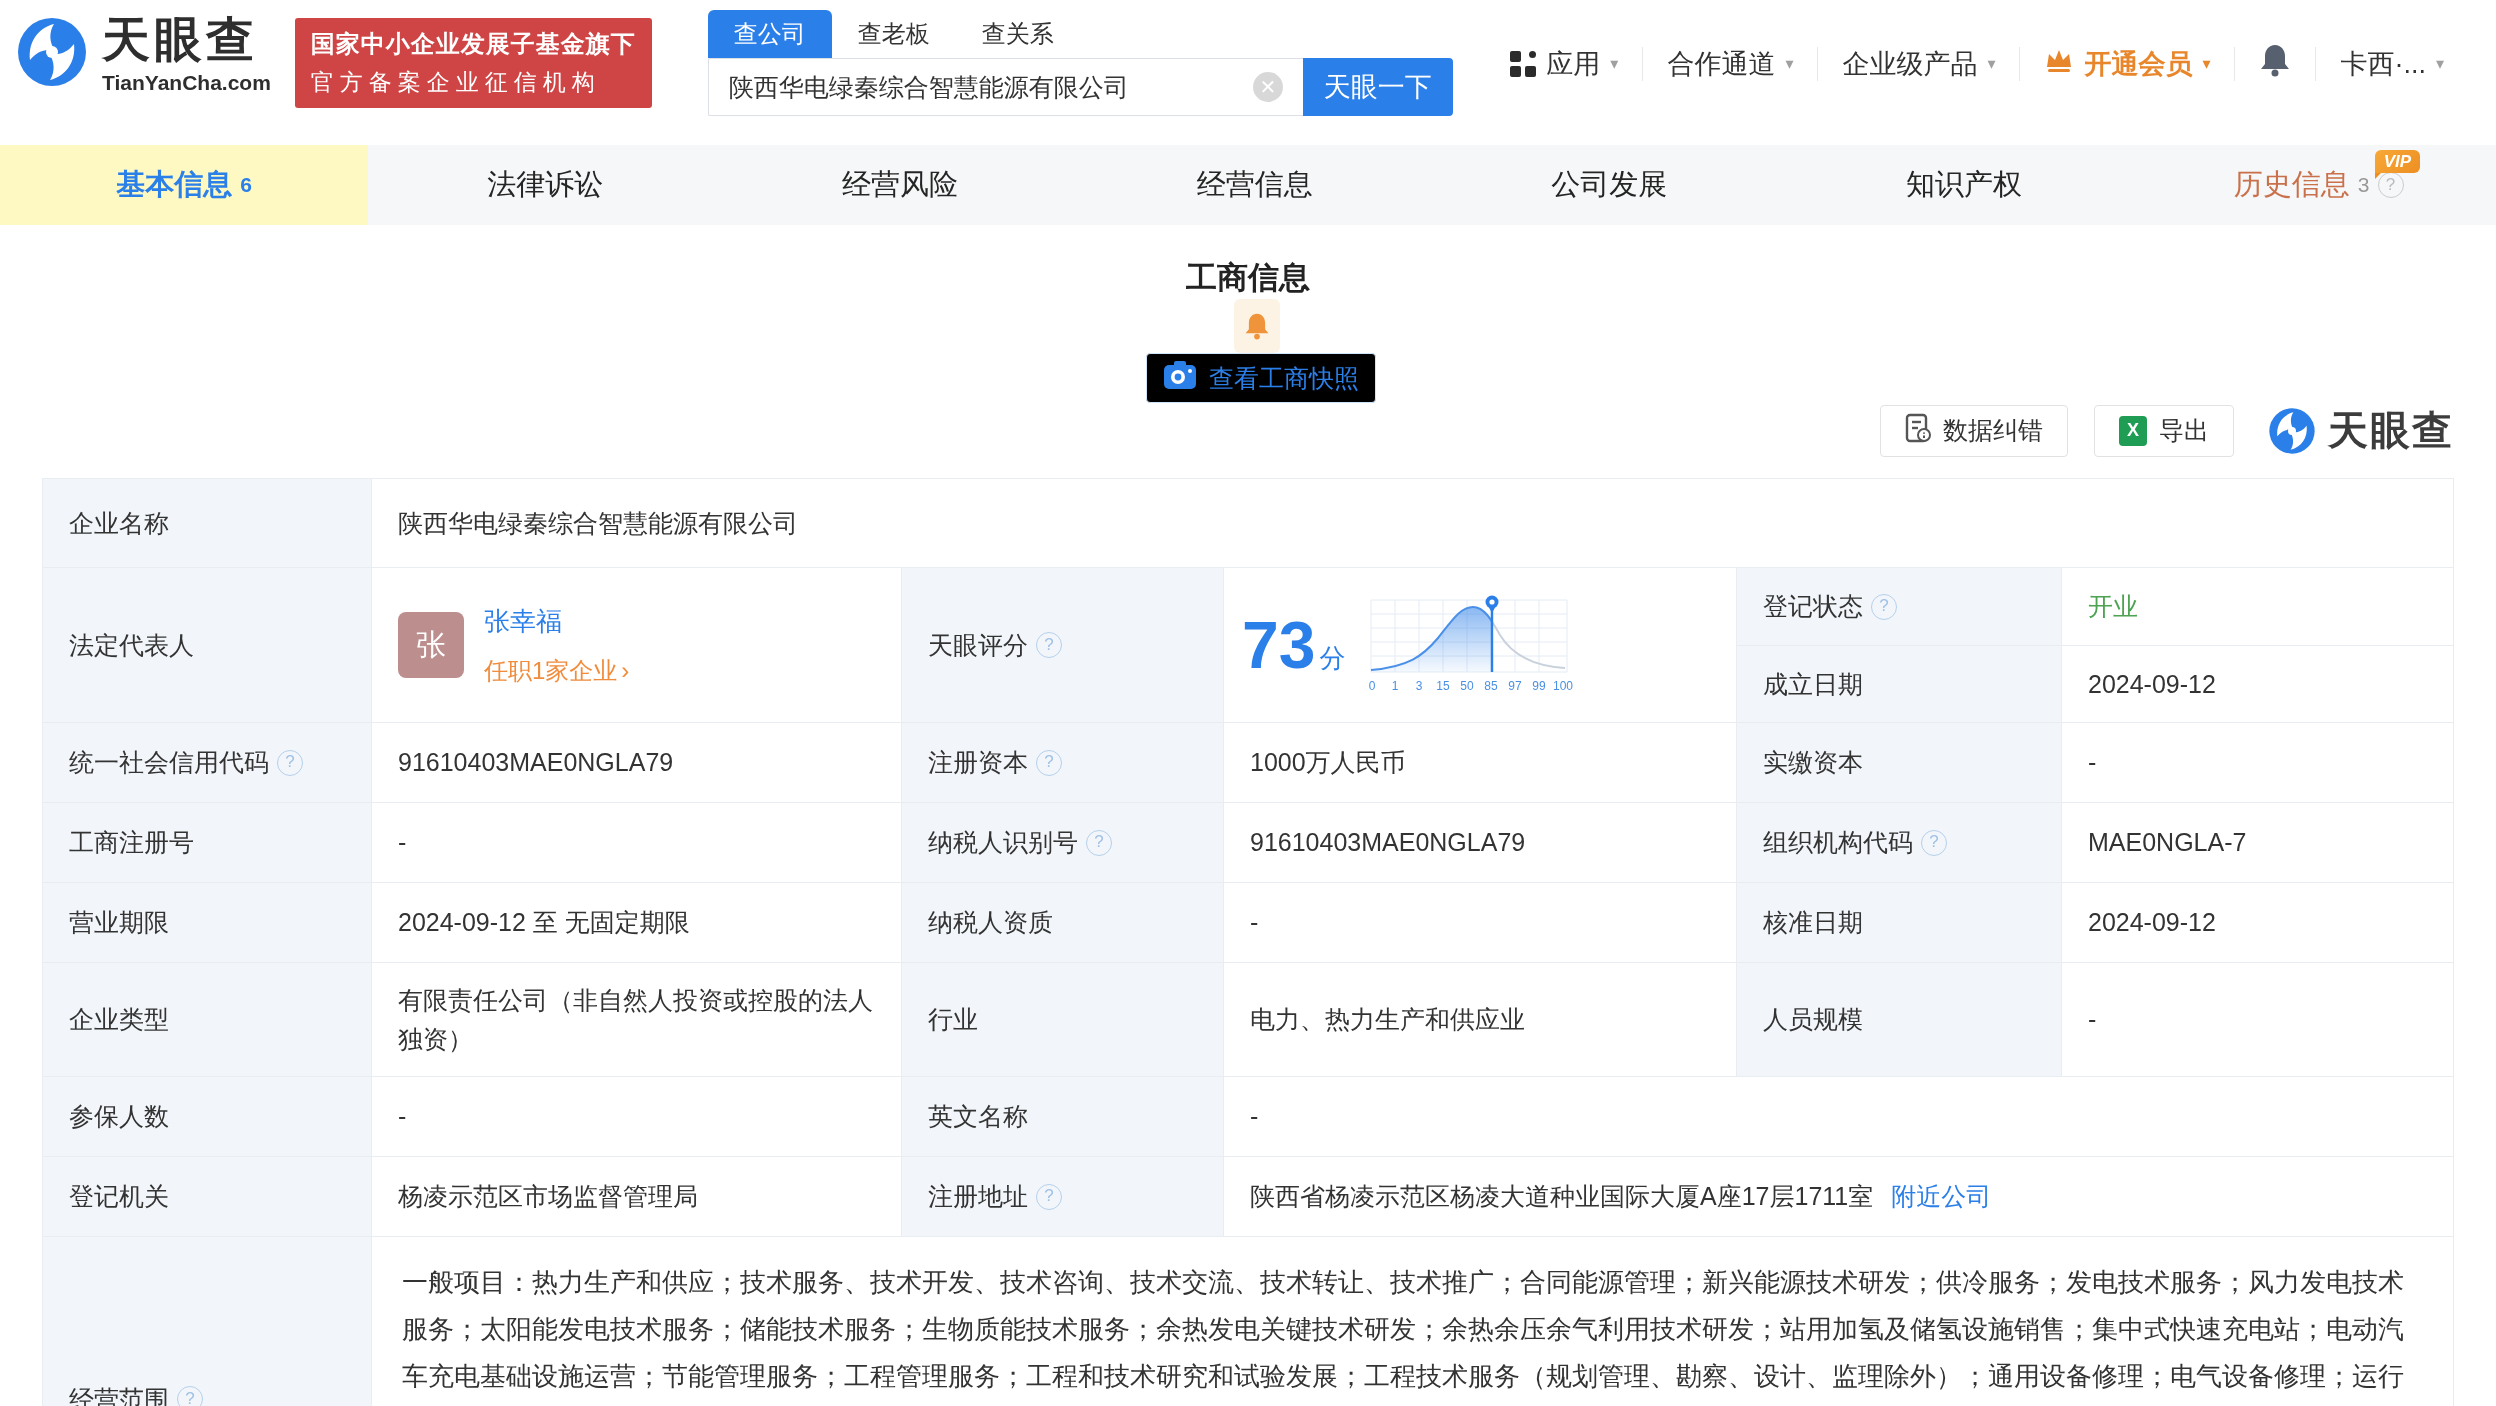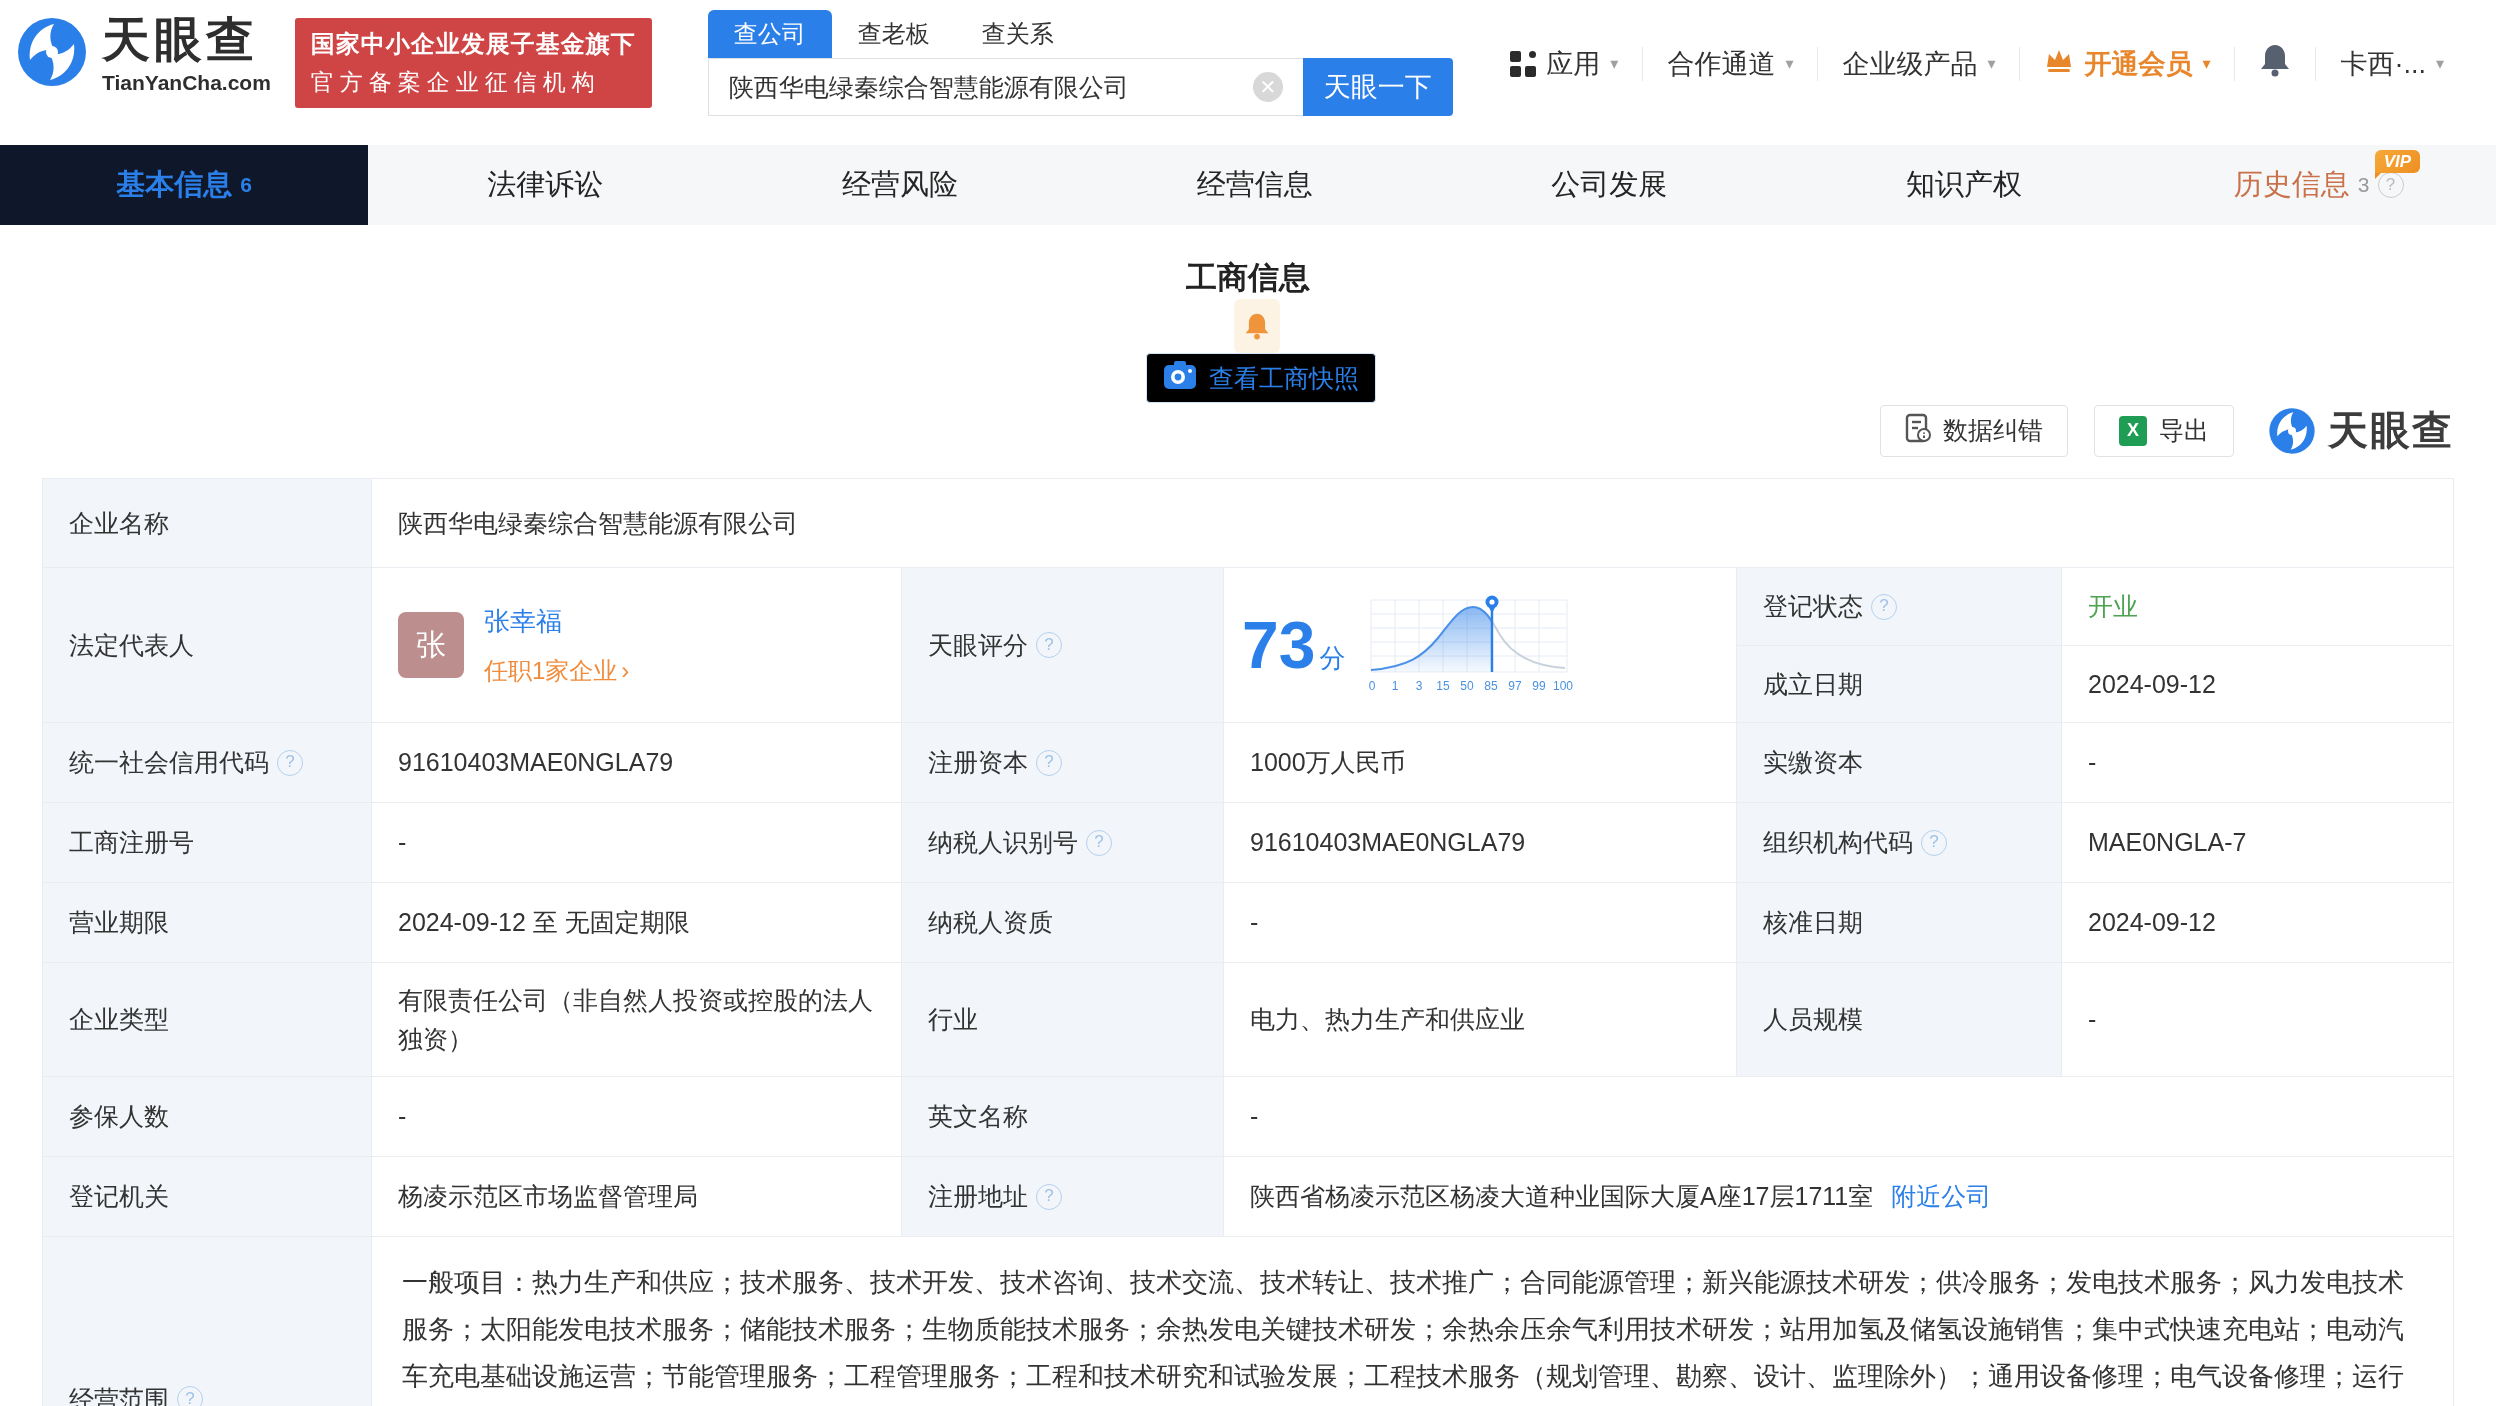--- a/index.html
+++ b/index.html
@@ -32,21 +32,21 @@
   .caret { font-size:16px; color:#a0a0a0; }
   .vip-entry { color:#e8862c; font-weight:600; }
   .vip-entry .caret { color:#e8862c; }
   .grid-icon { display:grid; grid-template-columns:11px 11px; grid-template-rows:11px 11px; gap:4px; }
   .grid-icon i { background:#2b2b2b; border-radius:2px; }
   .grid-icon i.dot { width:7px; height:7px; border-radius:50%; justify-self:end; align-self:start; }
 
   
   .main-tabs { display:flex; height:80px; background:#f6f7f8; }
   .tab { flex:1; display:flex; align-items:center; justify-content:center; font-size:29px; color:#252525; cursor:pointer; position:relative; }
-  .tab.active { flex:0 0 368px; background:#0f172a; color:#2b7fe8; font-weight:bold; }
+  .tab.active { flex:0 0 368px; background:#fef9c3; color:#2b7fe8; font-weight:bold; }
   .tab .count { font-size:21px; margin-left:8px; }
   .tab.history { color:#c9714a; }
   .tab.history .count { color:#999; font-weight:normal; }
   .help { width:26px; height:26px; border:1px solid #b5d0ec; color:#9fc1e6; border-radius:50%; font-size:17px; display:inline-flex; align-items:center; justify-content:center; margin-left:8px; flex:none; cursor:pointer; }
   .help.gray { border-color:#ccc; color:#bbb; }
   .vip-badge { position:absolute; top:5px; right:76px; background:linear-gradient(135deg,#f6a937,#ee8f23); color:#fff; font-size:17px; font-style:italic; font-weight:bold; padding:3px 9px; border-radius:6px 6px 6px 0; line-height:1; }
   .vip-badge::after { content:""; position:absolute; left:0; bottom:-6px; border:3px solid transparent; border-top-color:#ee8f23; border-left-color:#ee8f23; }
 
   
   .section-bar { display:flex; align-items:center; margin:32px 42px 20px 42px;flex-direction:column; }

